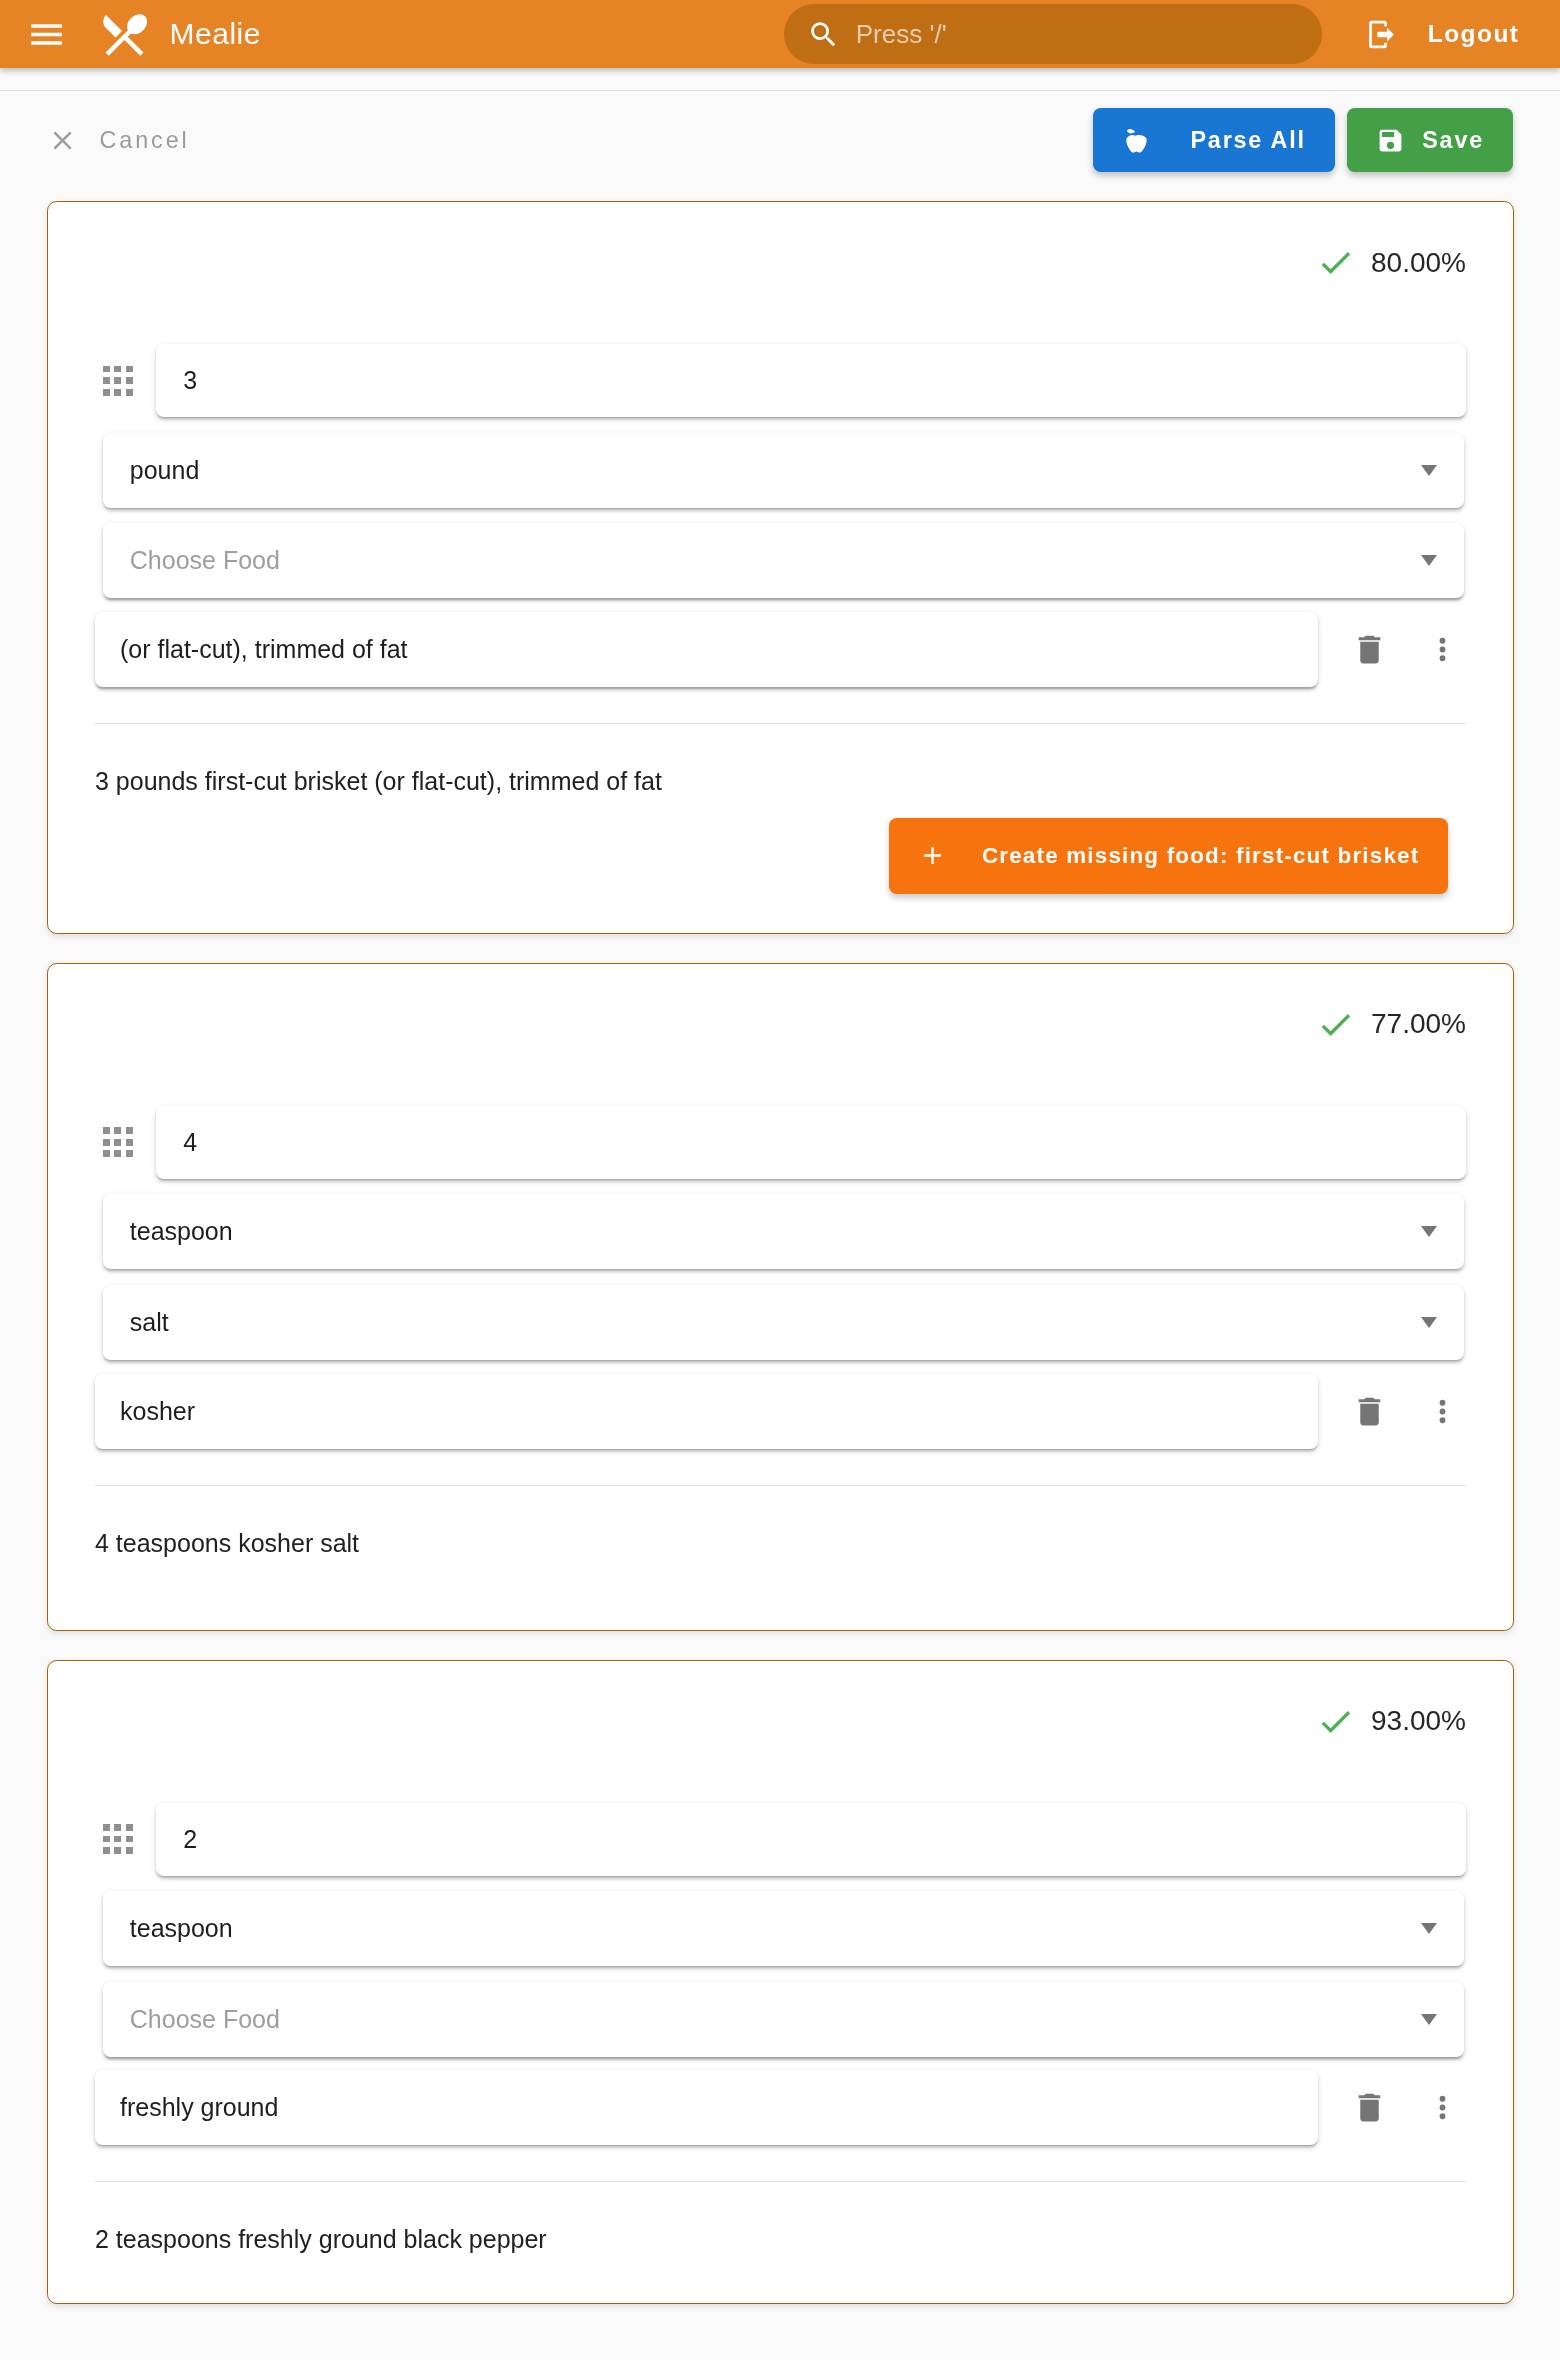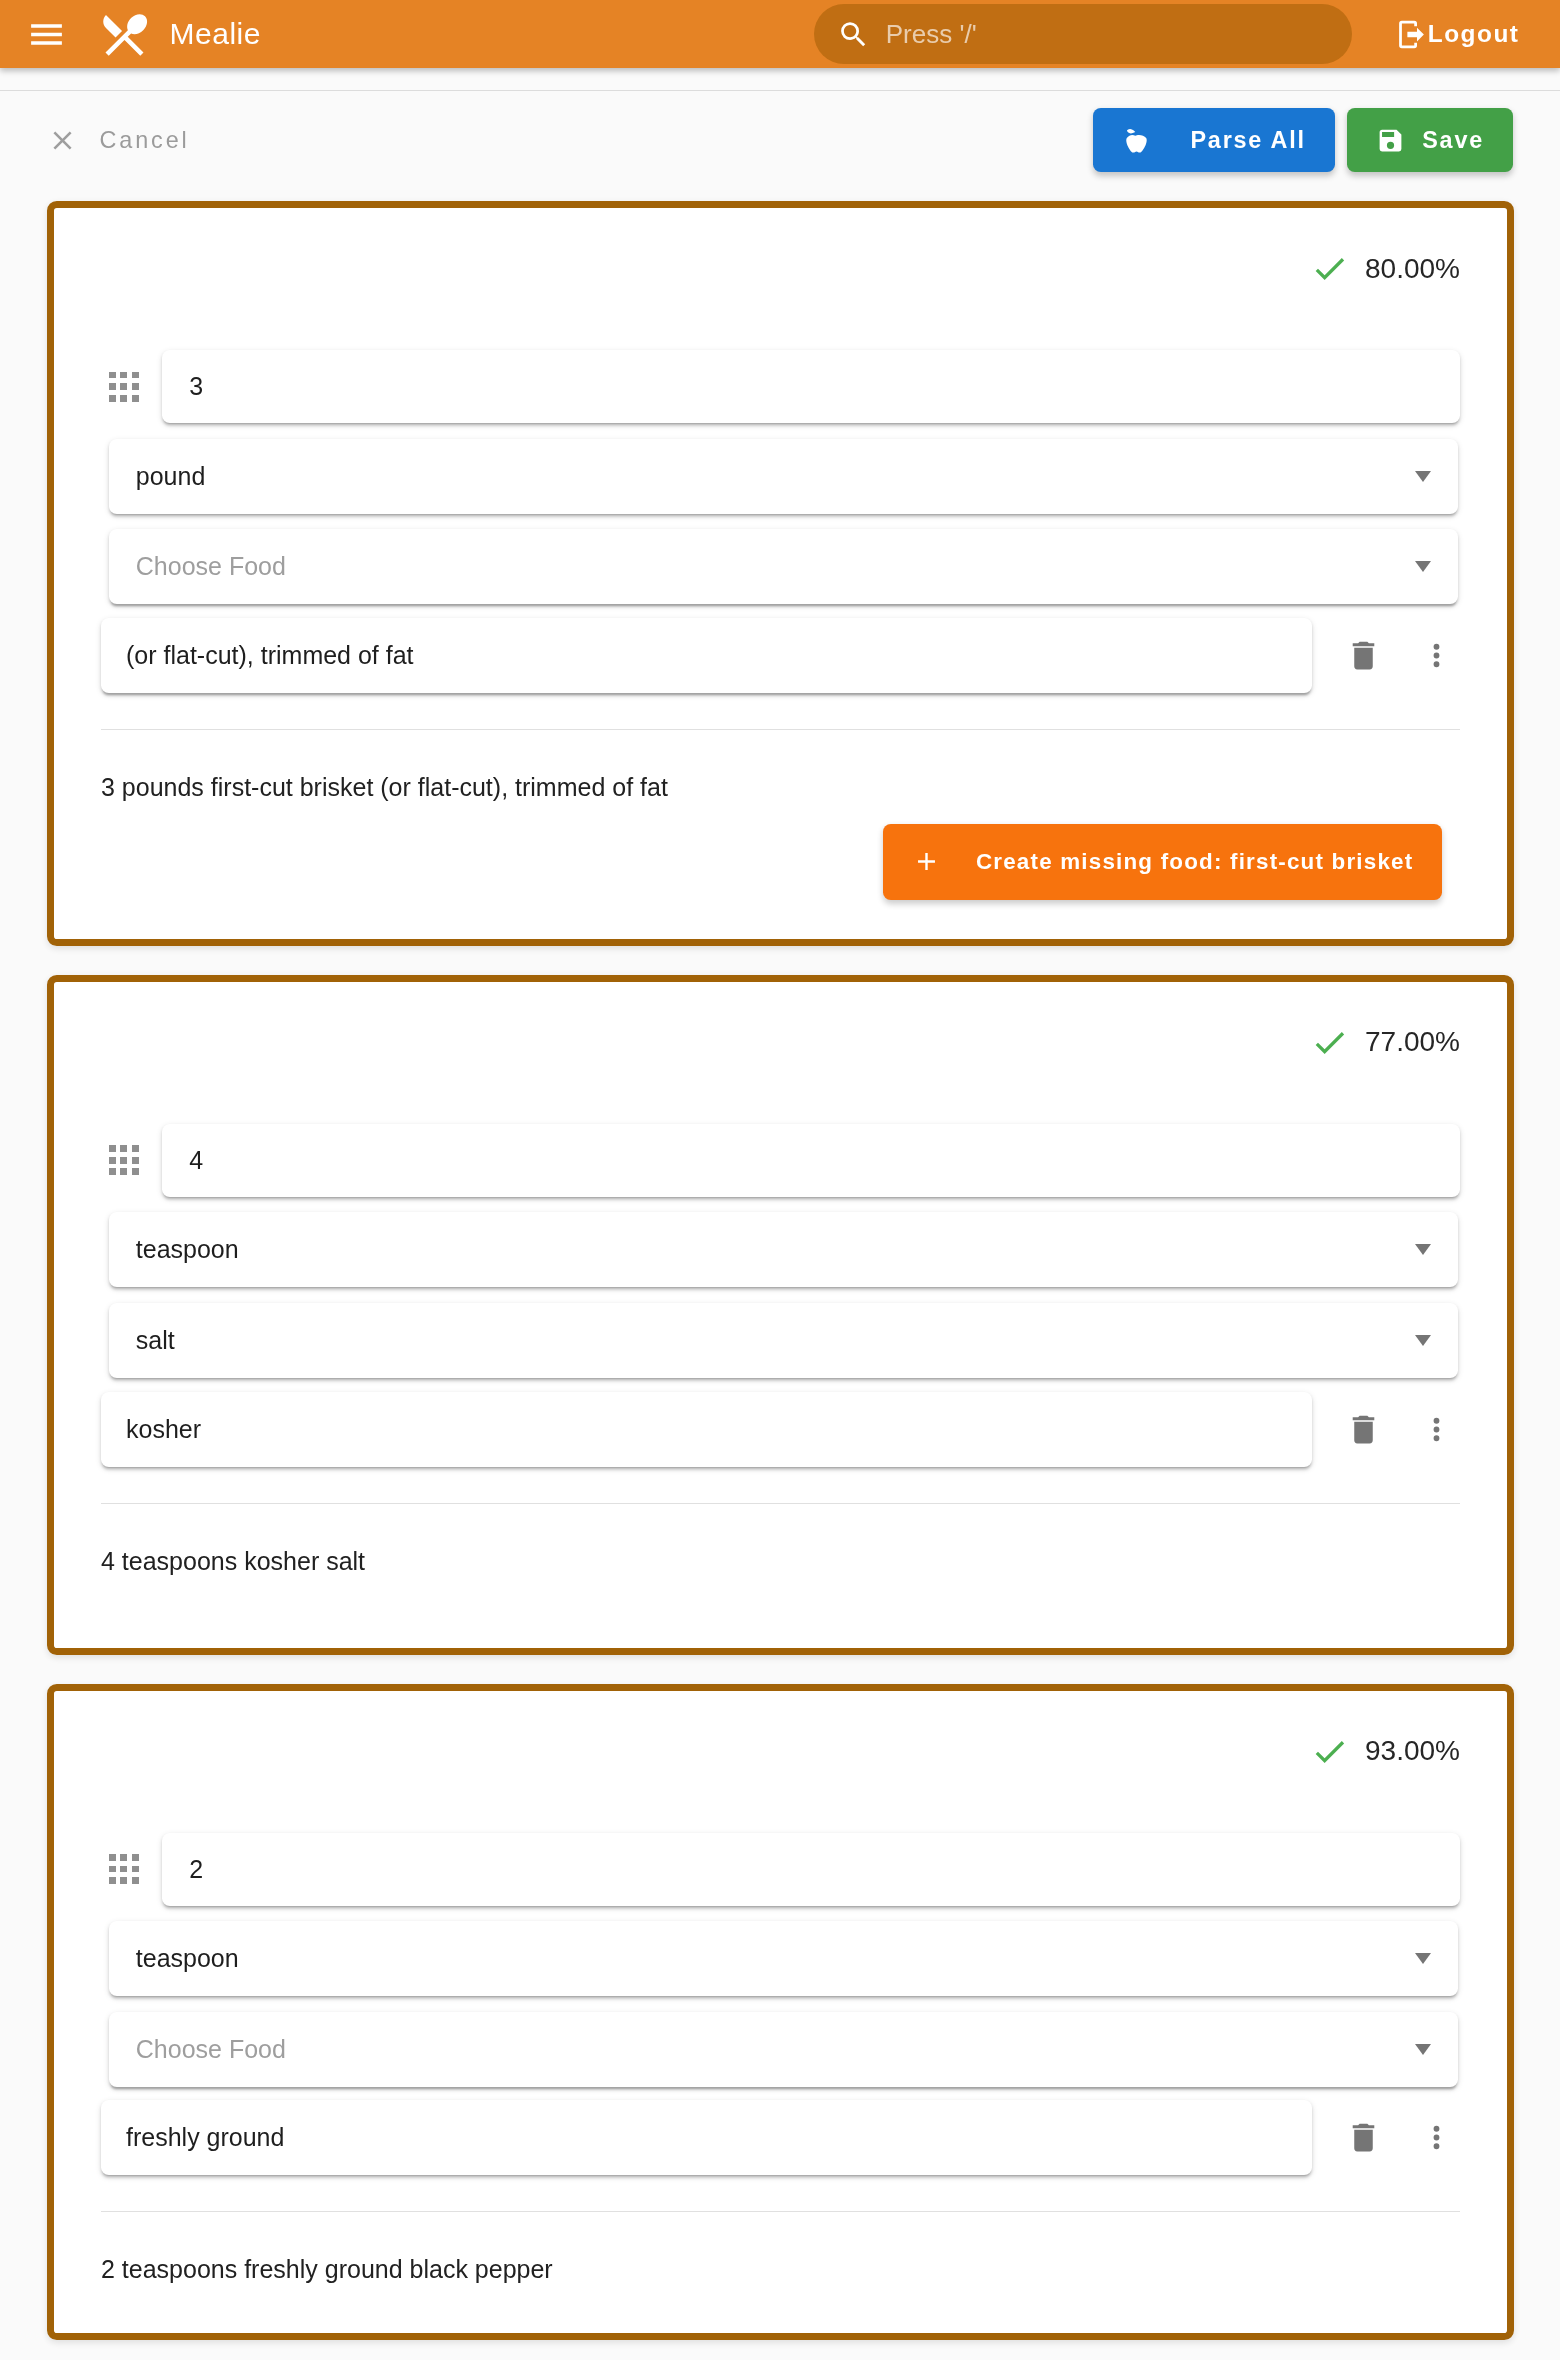--- a/index.html
+++ b/index.html
@@ -21,42 +21,42 @@
   .searchbar {
     margin-left: auto; width: 538px; height: 60px; border-radius: 30px;
     background: #C06E13; display: flex; align-items: center; padding: 0 23.4px;
   }
   .searchbar input {
     background: transparent; border: none; outline: none; color: #fff;
     font-size: 26px; margin-left: 15.6px; width: 100%;
     font-family: "Liberation Sans", sans-serif;
   }
   .searchbar input::placeholder { color: rgba(255,255,255,.65); }
-  .logout { display: flex; align-items: center; gap: 0; margin: 0 15.6px 0 43px; cursor: pointer; }
+  .logout { display: flex; align-items: center; gap: 30px; margin: 0 15.6px 0 43px; cursor: pointer; }
   .logout-label { font-size: 24.4px; font-weight: 700; letter-spacing: 1.5px; }
   .top-divider { border-top: 1px solid #DCDCDC; margin-top: 21.5px; }
 
   
   .toolbar { display: flex; align-items: center; margin: 17.6px 47px 0 47px; height: 64px; }
   .cancel { display: flex; align-items: center; gap: 21.5px; cursor: pointer; }
   .cancel-label { font-size: 23.4px; font-weight: 500; letter-spacing: 2.9px; color: #9B9B9B; }
   .spacer { flex: 1; }
   .btn {
     height: 64px; border: none; border-radius: 7.8px; display: flex; align-items: center;
     gap: 17.6px; padding: 0 29px; color: #fff; font-size: 23.4px; font-weight: 700;
     letter-spacing: 1.8px; font-family: "Liberation Sans", sans-serif; cursor: pointer;
     box-shadow: 0 3.9px 5.9px rgba(0,0,0,.22);
   }
   .btn-parse { background: #1976D2; gap: 39px; }
   .btn-save { background: #43A047; margin-left: 11.7px; }
 
   
   .card {
     margin: 29px 46px 29px 47px; background: #fff; border-radius: 9.8px;
-    border: 7px solid #a16207; box-shadow: 0 2.9px 5.9px rgba(0,0,0,.10);
+    border: 1px solid #a16207; box-shadow: 0 2.9px 5.9px rgba(0,0,0,.10);
     padding: 33px 47px 39px 47px;
   }
   .card:first-of-type { margin-top: 31px; }
   .card.no-missing { padding-bottom: 62px; }
   .confidence-row { display: flex; justify-content: flex-end; align-items: center; gap: 15.6px; height: 55px; }
   .confidence-label { font-size: 28px; color: #262626; }
 
   .qty-row { margin-top: 54px; display: flex; align-items: center; }
   .drag-grid {
     display: grid; grid-template-columns: repeat(3, 6.8px); grid-auto-rows: 6.8px;

